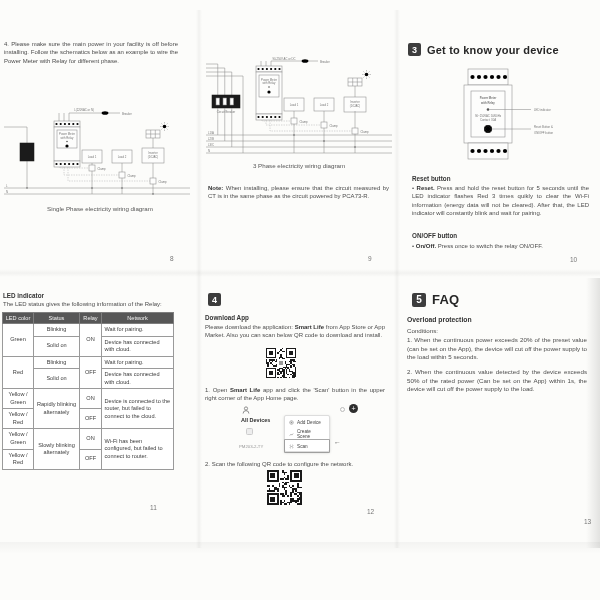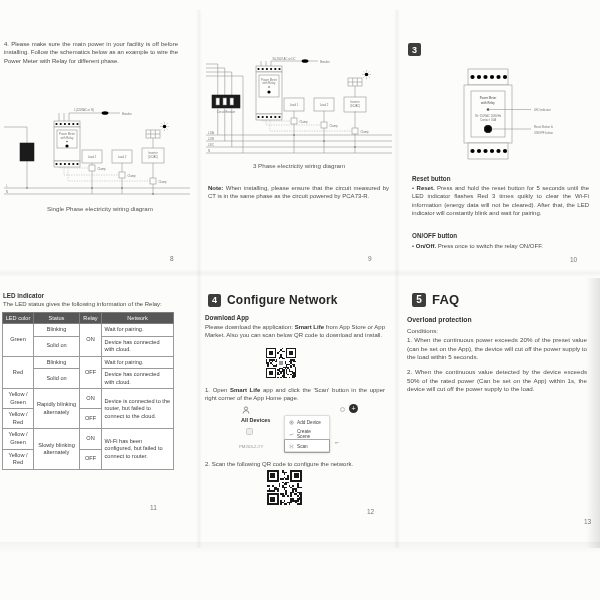--- a/index.html
+++ b/index.html
@@ -218,20 +218,21 @@
     </g>
   </svg>
   <div class="abs caption" style="left:219px;top:162px;width:160px">3 Phase electricity wiring diagram</div>
   <div class="abs body-txt" style="left:208px;top:184px;width:181px">
     <span class="b">Note:</span><span> When installing, please ensure that the circuit measured by CT is in the same phase as the circuit powered by PCA73-R.</span>
   </div>
   <div class="abs pgnum" style="left:368px;top:255px">9</div>
 
   <div class="abs sec-head" style="left:408px;top:43px">
     <div class="sec-num" style="width:13px;height:13px">3</div>
+    <div class="sec-title">Get to know your device</div>
   </div>
 
   <svg class="abs diag" style="left:452px;top:66px" width="148" height="104" viewBox="0 0 148 104">
     <g>
       <rect x="16" y="3" width="40" height="16"></rect>
       <circle cx="20.5" cy="11" r="2.1"></circle>
         <circle cx="27" cy="11" r="2.1"></circle>
         <circle cx="33.5" cy="11" r="2.1"></circle>
         <circle cx="40" cy="11" r="2.1"></circle>
         <circle cx="46.5" cy="11" r="2.1"></circle>
@@ -333,21 +334,20 @@
       <tr>
         <td class="c">Yellow / Red</td>
         <td class="c">OFF</td>
       </tr>
     </tbody>
   </table>
   <div class="abs pgnum" style="left:150px;top:504px">11</div>
 
   <div class="abs sec-head" style="left:208px;top:293px">
     <div class="sec-num" style="width:13px;height:13px">4</div>
-    <div class="sec-title" style="font-size:12px">Configure Network</div>
   </div>
   <div class="abs b" style="left:205px;top:314px;font-size:6.3px">Download App</div>
   <div class="abs body-txt" style="left:205px;top:323px;width:180px">
     <span>Please download the application: </span><span class="b">Smart Life</span><span> from App Store or App Market. Also you can scan below QR code to download and install.</span>
   </div>
   <div class="qr" style="left:266px;top:348px;width:30px;height:30px"><svg viewBox="0 0 21 21" width="100%" height="100%" shape-rendering="crispEdges">
         <rect x="11" y="0" width="1" height="1" fill="#1a1a1a"></rect>
         <rect x="10" y="1" width="1" height="1" fill="#1a1a1a"></rect>
         <rect x="9" y="2" width="1" height="1" fill="#1a1a1a"></rect>
         <rect x="11" y="2" width="1" height="1" fill="#1a1a1a"></rect>

